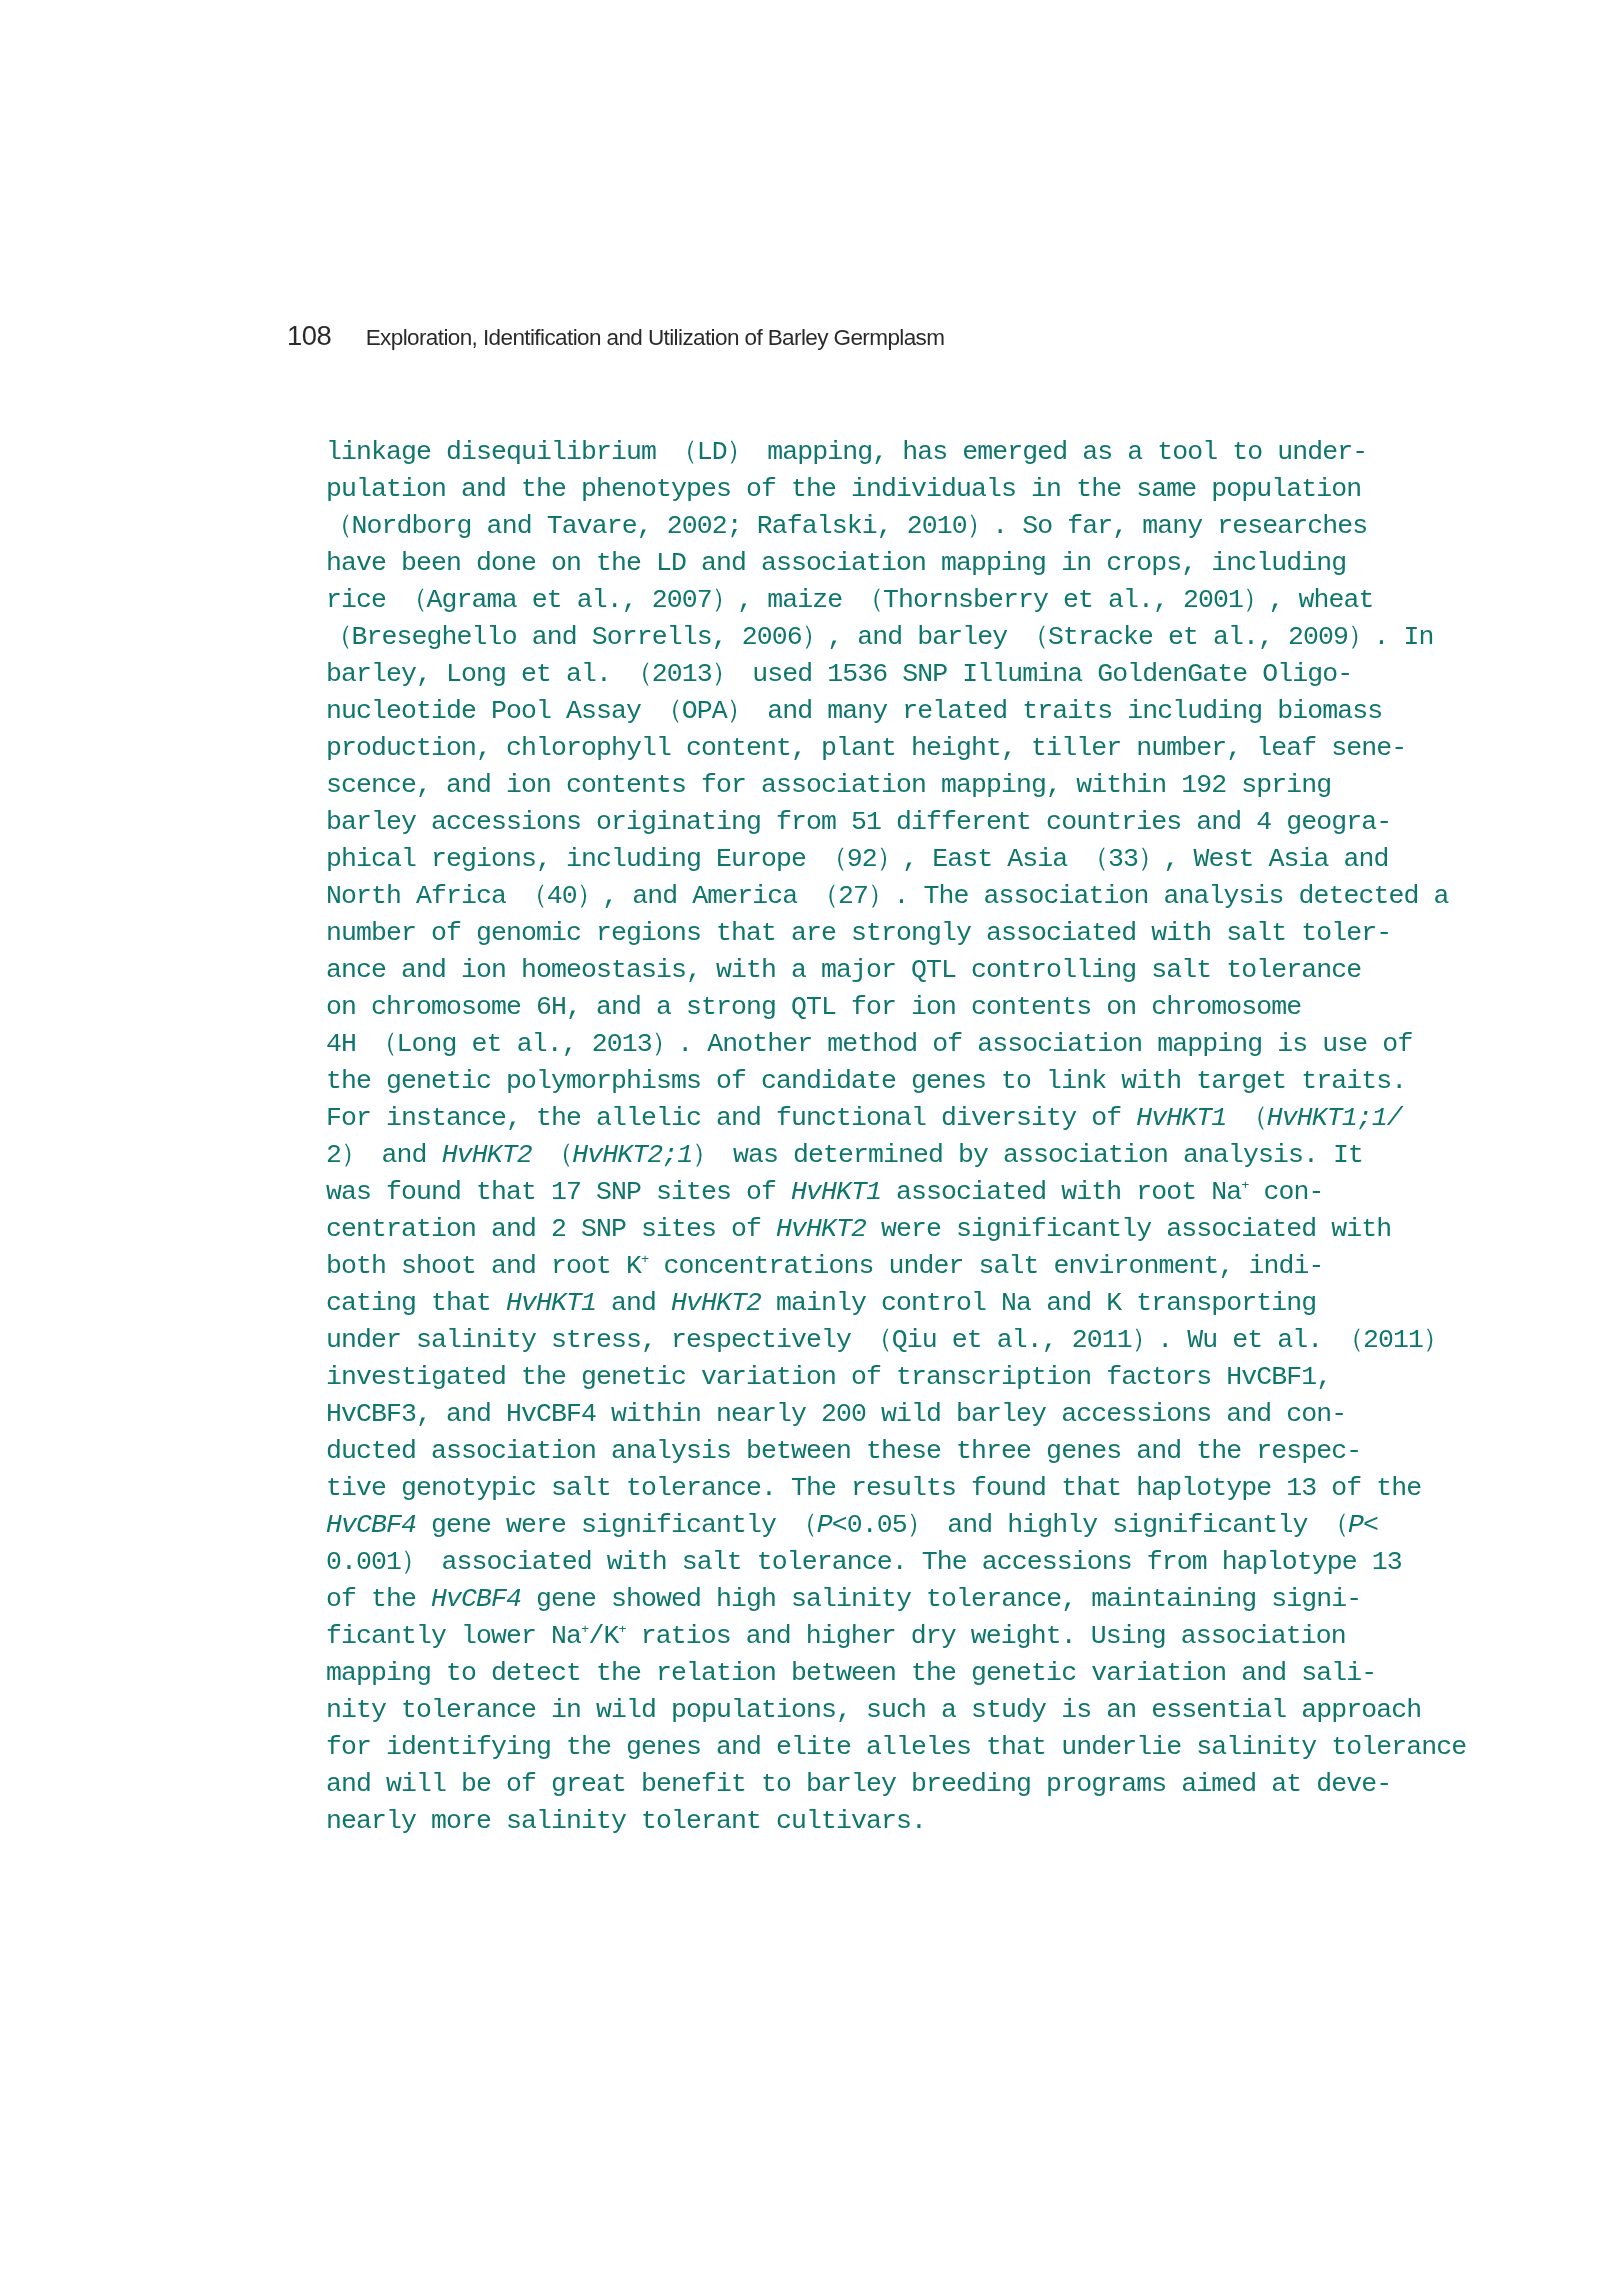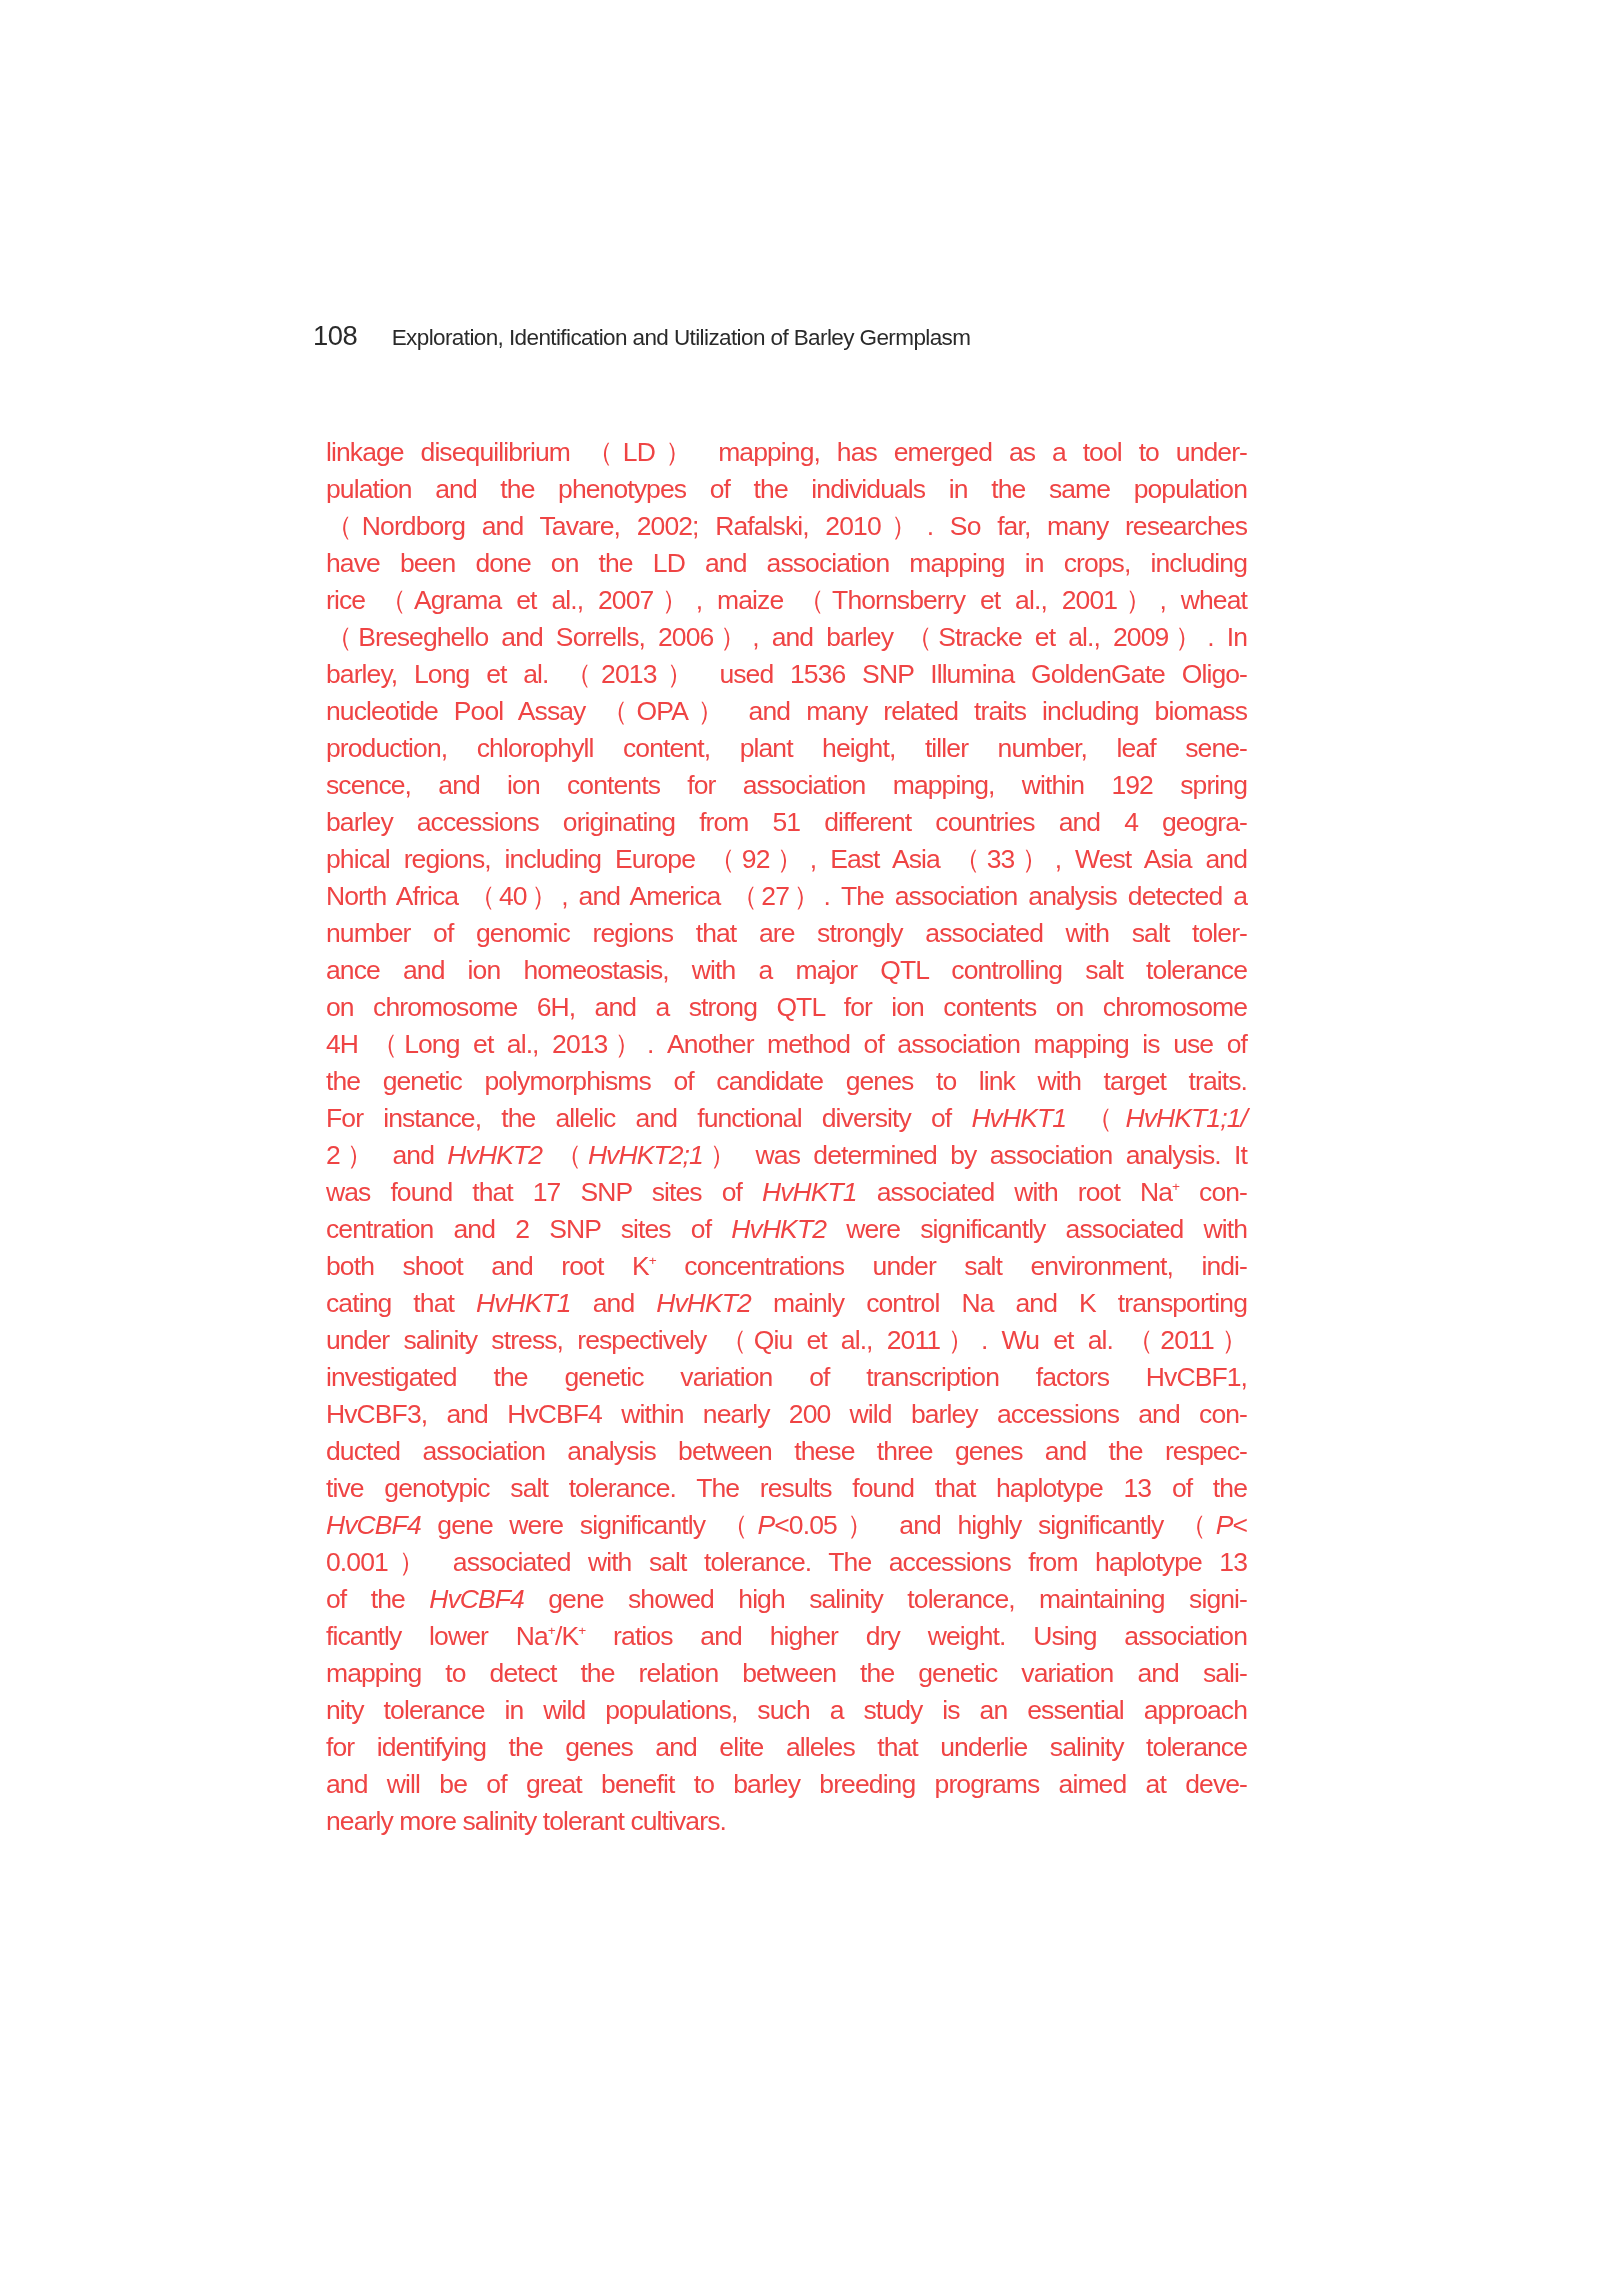--- a/index.html
+++ b/index.html
@@ -2,26 +2,26 @@
 <html><head>
 <meta charset="utf-8">
 <style>
   html, body { margin: 0; padding: 0; background: #ffffff; }
   body { width: 1620px; height: 2292px; position: relative; overflow: hidden; }
   .page-header {
     position: absolute; left: 287px; top: 320px;
     font-family: "Liberation Sans", sans-serif;
     color: #2a2a2a; white-space: nowrap;
   }
-  .page-number { font-size: 27.4px; letter-spacing: -0.5px; vertical-align: baseline; margin-left: 26px; }
+  .page-number { font-size: 27.4px; letter-spacing: -0.5px; vertical-align: baseline; }
   .running-title { font-size: 22.5px; margin-left: 30px; letter-spacing: -0.6px; }
   .body-text {
     position: absolute; left: 326px; top: 434px; width: 921px;
-    font-family: Liberation Sans, sans-serif;
-    font-size: 26.5px; line-height: 37px; color: #ef4444;
+    font-family: Liberation Mono, monospace;
+    font-size: 26.5px; line-height: 37px; color: #0f766e;
     letter-spacing: -0.9px; word-spacing: 0px;
   }
   .line { display: block; text-align: justify; text-align-last: justify; white-space: nowrap; height: 37px; overflow: visible; }
   .line.last { text-align-last: left; }
   sup { font-size: 13.7px; line-height: 0; vertical-align: 9.8px; }
   i { font-style: italic; }
 </style>
 </head>
 <body>
 

